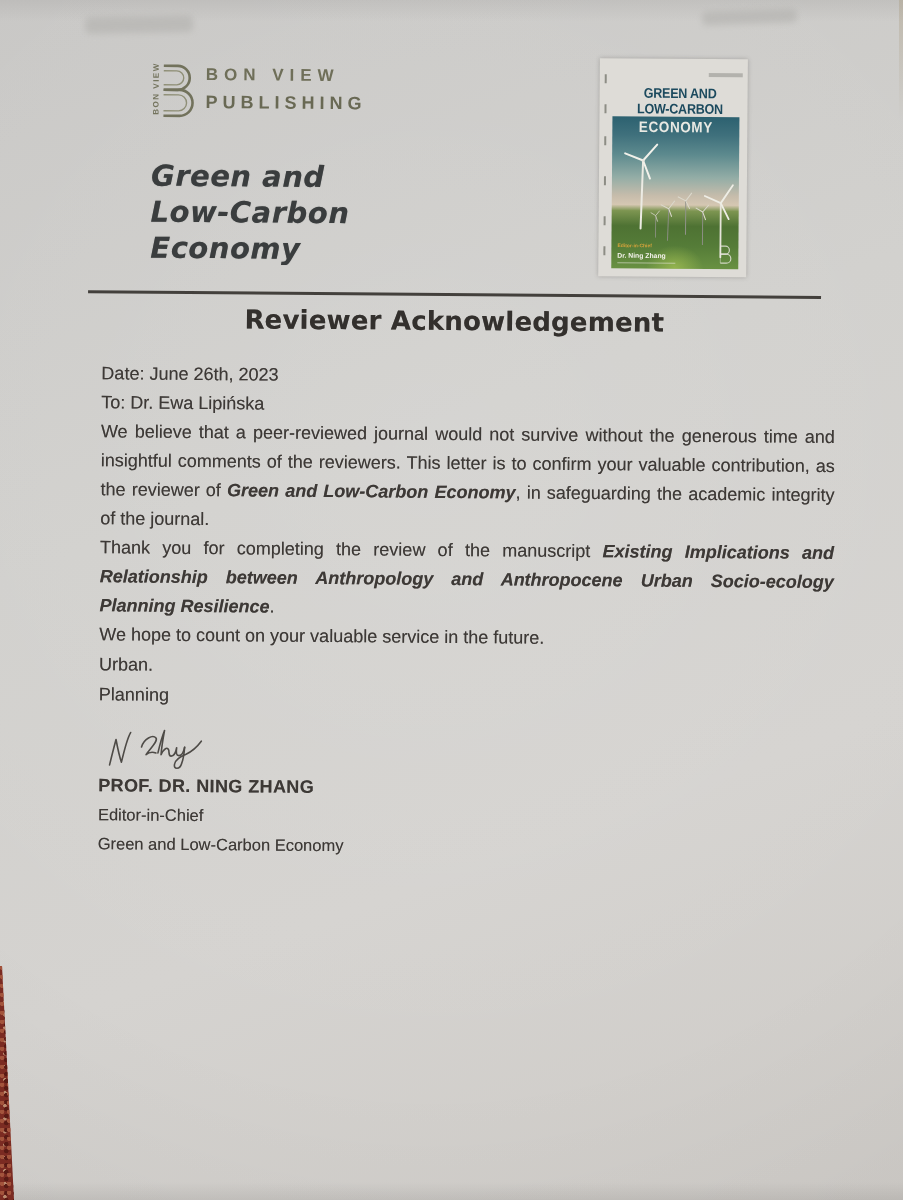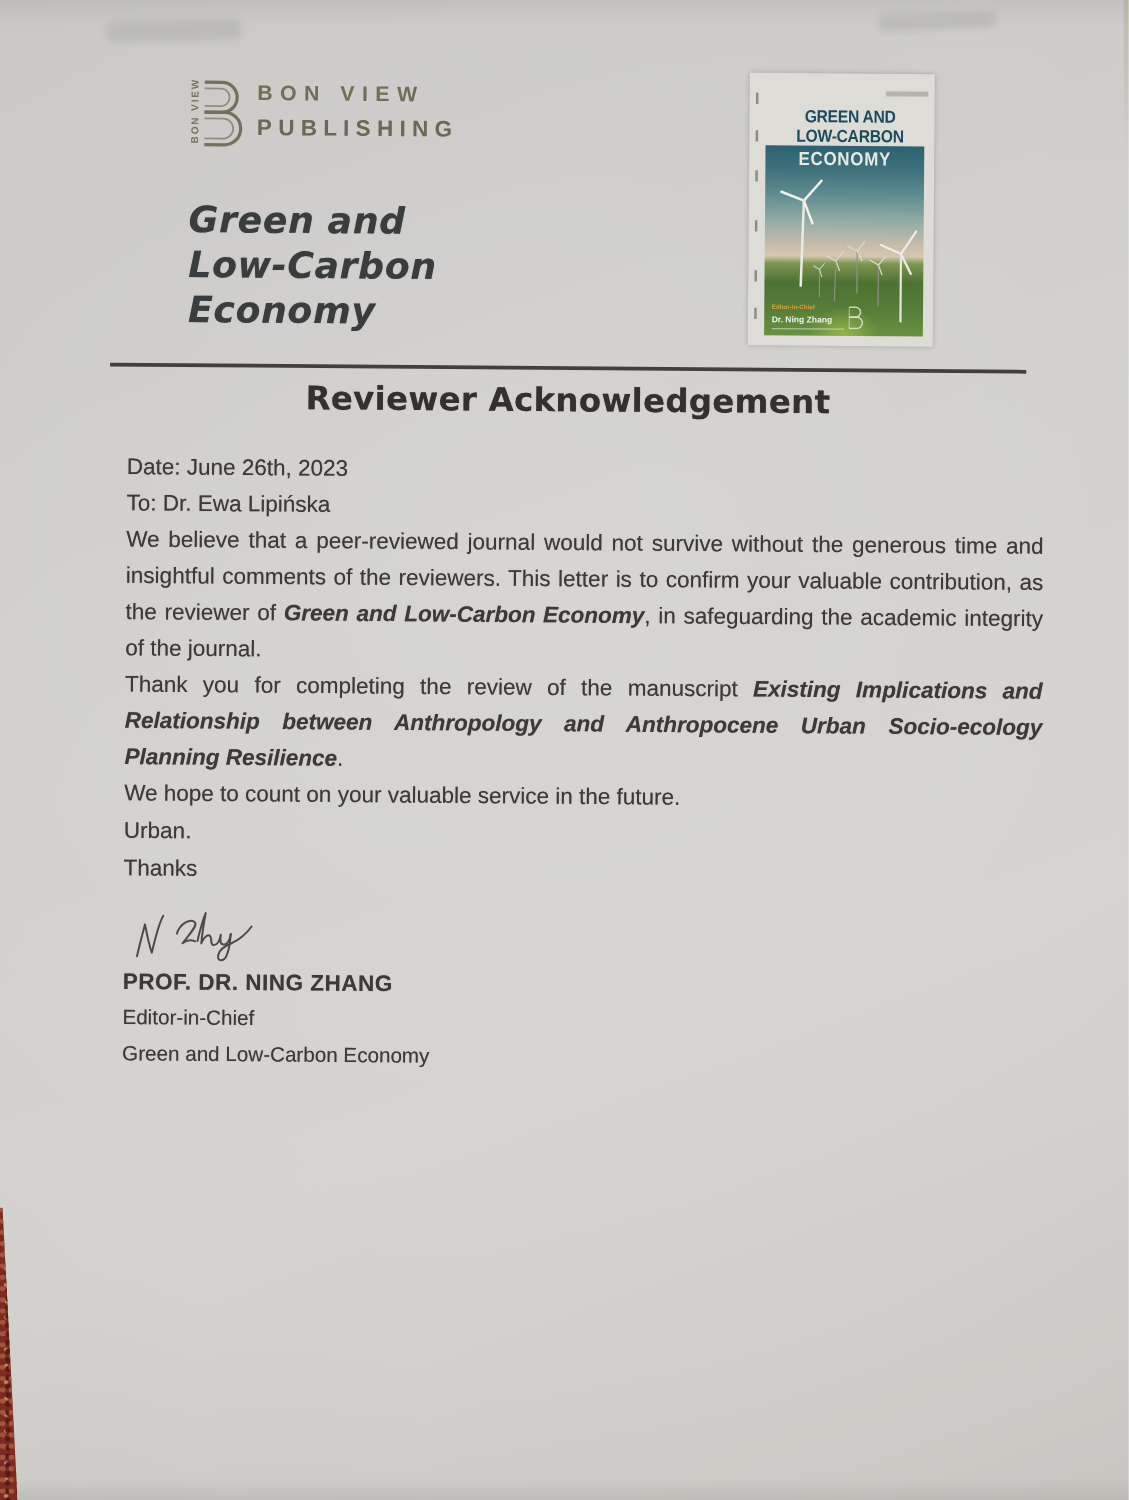--- a/index.html
+++ b/index.html
@@ -56,21 +56,21 @@
     transform:scaleY(1.12);transform-origin:top center;letter-spacing:-0.2px;}
   .cover-photo{position:absolute;left:13px;top:58px;width:127px;height:152px;overflow:hidden;
     background:linear-gradient(180deg,
       #2c6170 0%, #3f707c 12%, #5d8a8e 25%, #93ada6 40%, #c6bcab 52%, #d5c7b2 58%,
       #7d9551 62%, #4e7233 72%, #557c38 85%, #699142 100%);}
   .cover-photo .path-light{position:absolute;left:18%;bottom:-6%;width:64%;height:34%;
     background:radial-gradient(50% 60% at 50% 80%, rgba(190,214,90,0.5), rgba(190,214,90,0) 70%);}
   .economy{position:absolute;top:2px;left:0;right:0;text-align:center;font-weight:bold;
     font-size:13.5px;color:rgba(242,240,233,0.95);letter-spacing:0.6px;
     transform:scaleY(1.12);transform-origin:top center;}
-  .cover-foot{position:absolute;left:6px;right:5px;bottom:5px;display:flex;align-items:flex-end;}
+  .cover-foot{position:absolute;left:6px;right:5px;bottom:5px;display:flex;justify-content:space-between;align-items:flex-end;}
   .ed-label{font-size:8px;font-weight:bold;color:#d9a43c;transform:scale(0.62);transform-origin:bottom left;white-space:nowrap;}
   .ed-name{font-size:8.5px;font-weight:bold;color:#f4f2ec;transform:scale(0.8);transform-origin:bottom left;white-space:nowrap;margin-top:1px;}
   .url-bar{width:58px;height:1.5px;background:rgba(236,234,227,0.55);margin-top:3px;}
 
   
   .divider{position:absolute;left:88px;top:293px;width:733px;height:2.5px;background:#43403c;}
   .heading{position:absolute;left:88px;top:306px;width:733px;text-align:center;
     font-family:"DejaVu Sans",sans-serif;font-weight:bold;font-size:26px;color:#33302d;
     letter-spacing:0.2px;text-shadow:0 0 0.6px rgba(51,48,45,0.5);}
 
@@ -181,21 +181,21 @@
     <p class="line-to">To: Dr. Ewa Lipińska</p>
 
     <p class="para para-1"><span>We believe that a peer-reviewed journal would not survive without the generous time and insightful comments of the reviewers. This letter is to confirm your valuable contribution, as the reviewer of </span><span class="bi">Green and Low-Carbon Economy</span><span>, in safeguarding the academic integrity of the journal.</span></p>
 
     <p class="para para-2"><span>Thank you for completing the review of the manuscript </span><span class="bi">Existing Implications and Relationship between Anthropology and Anthropocene Urban Socio-ecology Planning Resilience</span><span>.</span></p>
 
     <p class="para-3">We hope to count on your valuable service in the future.</p>
 
     <p class="closing">
       <span>Urban.</span><br>
-      <span>Thanks</span>
+      <span>Planning</span>
     </p>
 
     <svg class="sig" width="125" height="52" viewBox="0 0 125 52">
       <g fill="none" stroke="#4e4b47" stroke-width="1.6" stroke-linecap="round" stroke-linejoin="round" transform="rotate(-4 60 26)">
         <path d="M8,42 C11,32 14,23 16,17 C17,25 18,33 20,40 C23,30 27,17 31,11"></path>
         <path d="M41,26 C44,18 53,14 56,18 C58,21 50,28 45,34 C49,31 53,32 55,33"></path>
         <path d="M57,33 C60,23 63,15 65,11 C63,19 61,28 60,35 C63,29 67,27 68,31 C68,35 68,37 70,37 C73,37 75,33 76,29 C75,34 75,37 78,37 C81,37 83,33 84,29"></path>
         <path d="M84,29 C83,36 82,41 80,45 C78,51 71,51 73,45 C74,41 79,38 85,36 C90,34 96,30 101,24"></path>
       </g>
     </svg>

